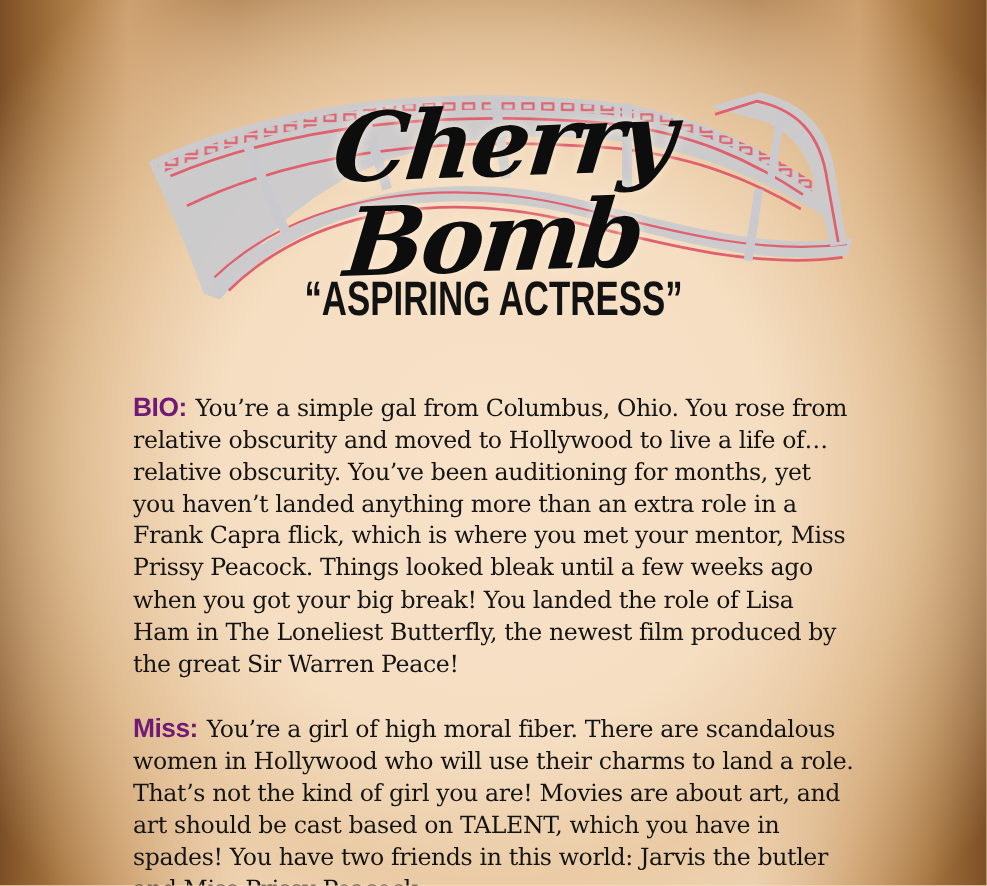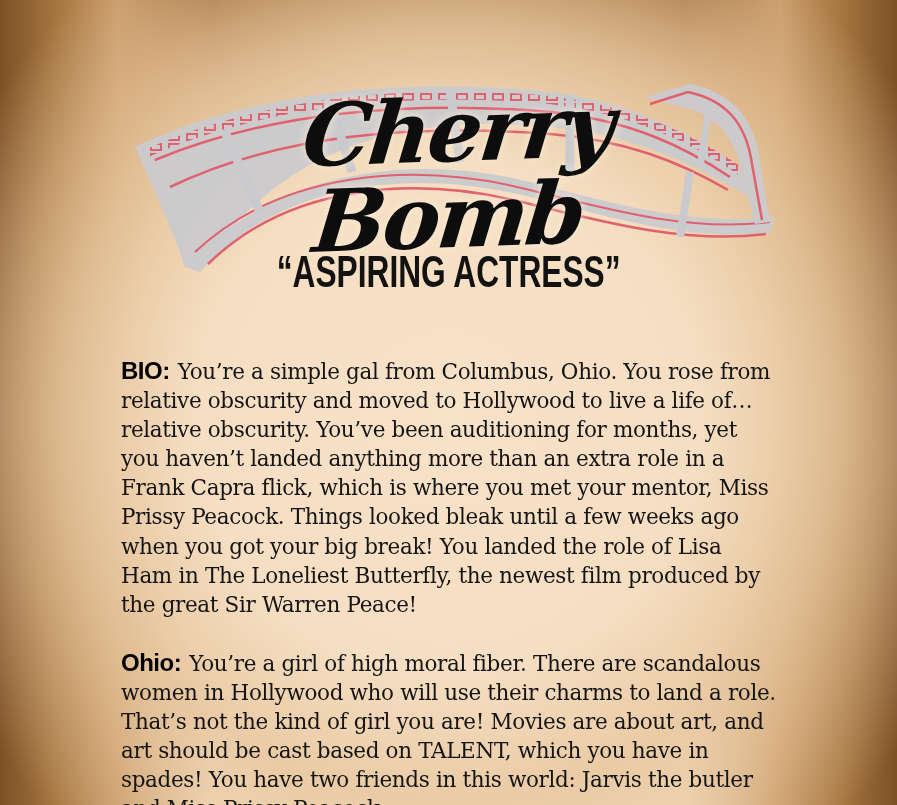--- a/index.html
+++ b/index.html
@@ -35,21 +35,21 @@
     transform: scaleX(0.72); transform-origin: 449px 0;
     letter-spacing: 0px;
   }
   .content {
     position: absolute; left: 121px; top: 356px; width: 655px;
     font-family: "DejaVu Serif", serif; font-size: 21.5px; line-height: 29.1px;
     color: #141414; letter-spacing: -0.35px;
   }
   .para { margin: 0 0 29px 0; }
   .label {
-    color: #000000; font-weight: bold; font-family: "Liberation Sans", sans-serif;
+    color: #701a75; font-weight: bold; font-family: "Liberation Sans", sans-serif;
     font-size: 24px; letter-spacing: -0.5px; margin-right: 8px;
   }
   .italic { }
 </style>
 </head>
 <body>
 
 <div class="page"></div>
 
 <div class="banner">
@@ -83,15 +83,15 @@
 </div>
 
 <div class="title">Cherry Bomb</div>
 <div class="subtitle">“ASPIRING ACTRESS”</div>
 
 <div class="content">
   <p class="para">
     <span class="label">BIO:</span><span>You’re a simple gal from Columbus, Ohio. You rose from relative obscurity and moved to Hollywood to live a life of… relative obscurity. You’ve been auditioning for months, yet you haven’t landed anything more than an extra role in a Frank Capra flick, which is where you met your mentor, Miss Prissy Peacock. Things looked bleak until a few weeks ago when you got your big break! You landed the role of Lisa Ham in </span><span class="italic">The Loneliest Butterfly</span><span>, the newest film produced by the great Sir Warren Peace!</span>
   </p>
   <p class="para">
-    <span class="label">Ohio:</span><span>You’re a girl of high moral fiber. There are scandalous women in Hollywood who will use their charms to land a role. That’s not the kind of girl you are! Movies are about art, and art should be cast based on TALENT, which you have in spades! You have two friends in this world: Jarvis the butler and Miss Prissy Peacock</span>
+    <span class="label">Miss:</span><span>You’re a girl of high moral fiber. There are scandalous women in Hollywood who will use their charms to land a role. That’s not the kind of girl you are! Movies are about art, and art should be cast based on TALENT, which you have in spades! You have two friends in this world: Jarvis the butler and Miss Prissy Peacock</span>
   </p>
 </div>
 
 </body></html>

